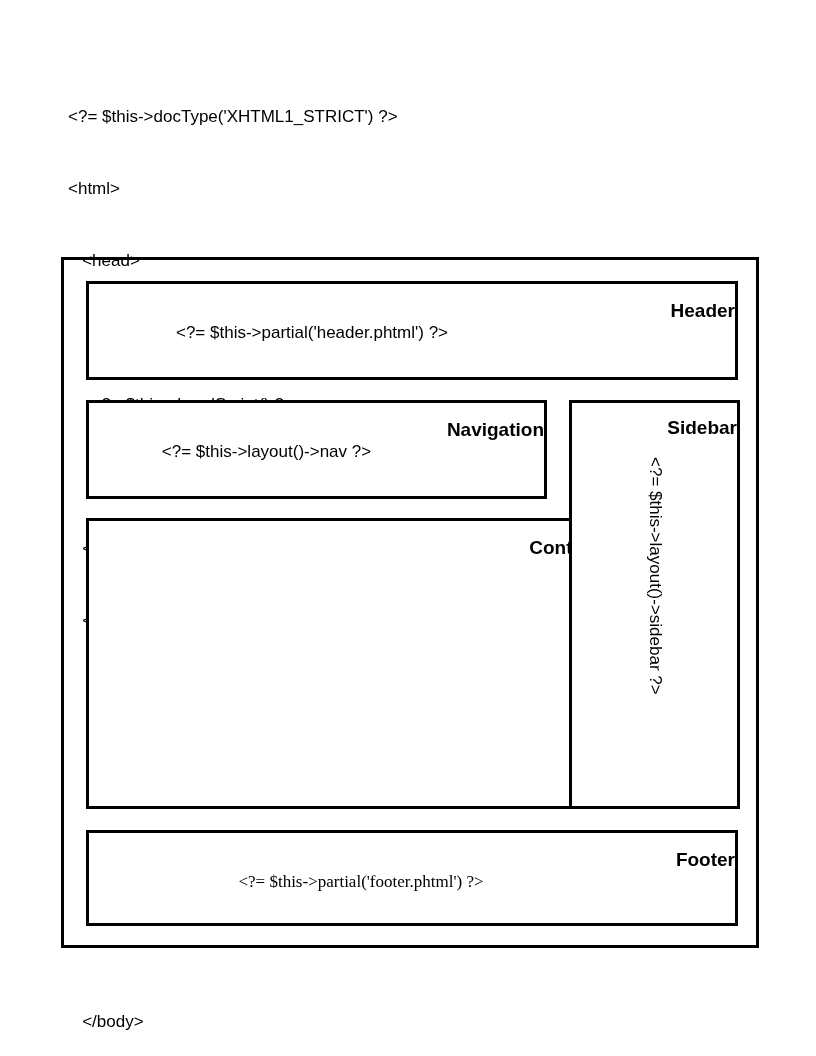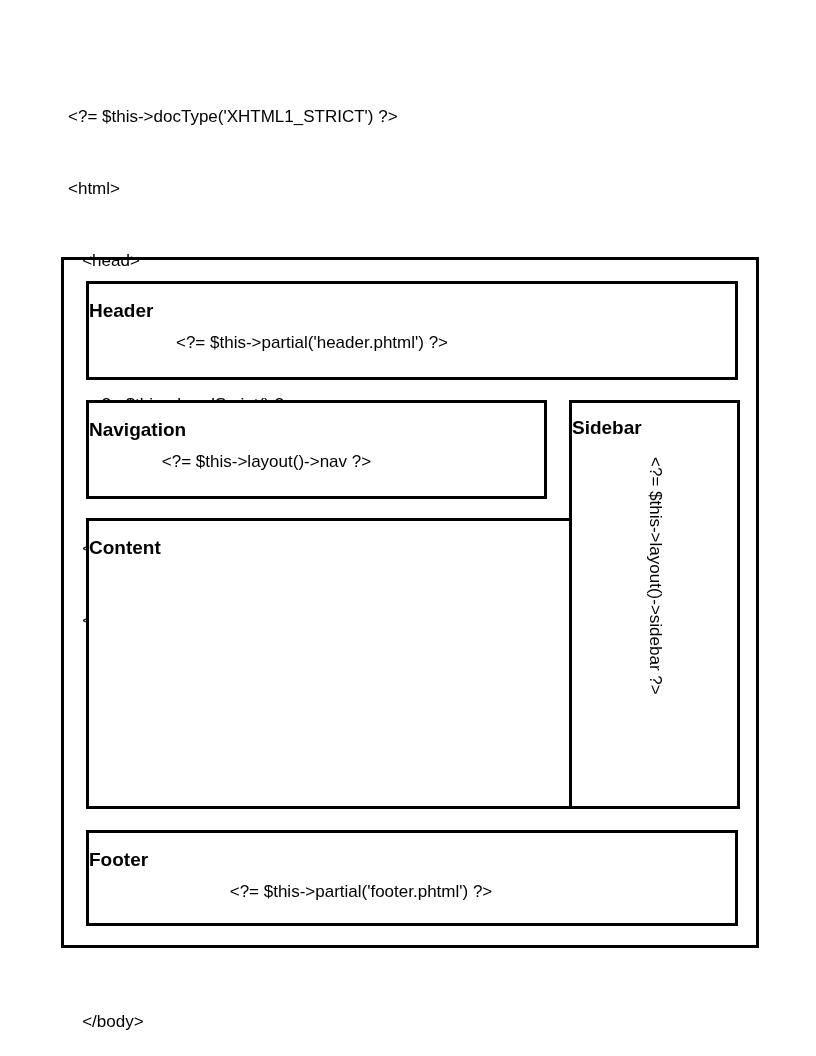--- a/index.html
+++ b/index.html
@@ -49,31 +49,30 @@
   }
 
   .region {
     position: absolute;
     border: 3px solid #000000;
     box-sizing: border-box;
     background: #ffffff;
   }
 
   .region-title {
-    text-align: left;
+    text-align: right;
     font-weight: bold;
     font-size: 19px;
     line-height: 22px;
     margin-top: 16px;
   }
 
   .region-code {
     font-size: 17px;
     line-height: 22px;
-    margin-top: 10px;
     text-align: center;
     white-space: pre;
   }
 
   
   #region-header {
     left: 22px;
     top: 21px;
     width: 652px;
     height: 99px;
@@ -135,20 +134,21 @@
 
   
   #region-footer {
     left: 22px;
     top: 570px;
     width: 652px;
     height: 96px;
   }
   #region-footer .region-code {
     padding-right: 102px;
+    font-family: Liberation Serif, serif;
   }
 </style>
 </head>
 <body>
 
 <div id="code-top">
   <div class="code-line">&lt;?= $this-&gt;docType('XHTML1_STRICT') ?&gt;</div>
   <div class="code-line">&lt;html&gt;</div>
   <div class="code-line">   &lt;head&gt;</div>
   <div class="code-line">     &lt;?= $this-&gt;headTitle() ?&gt;</div>

